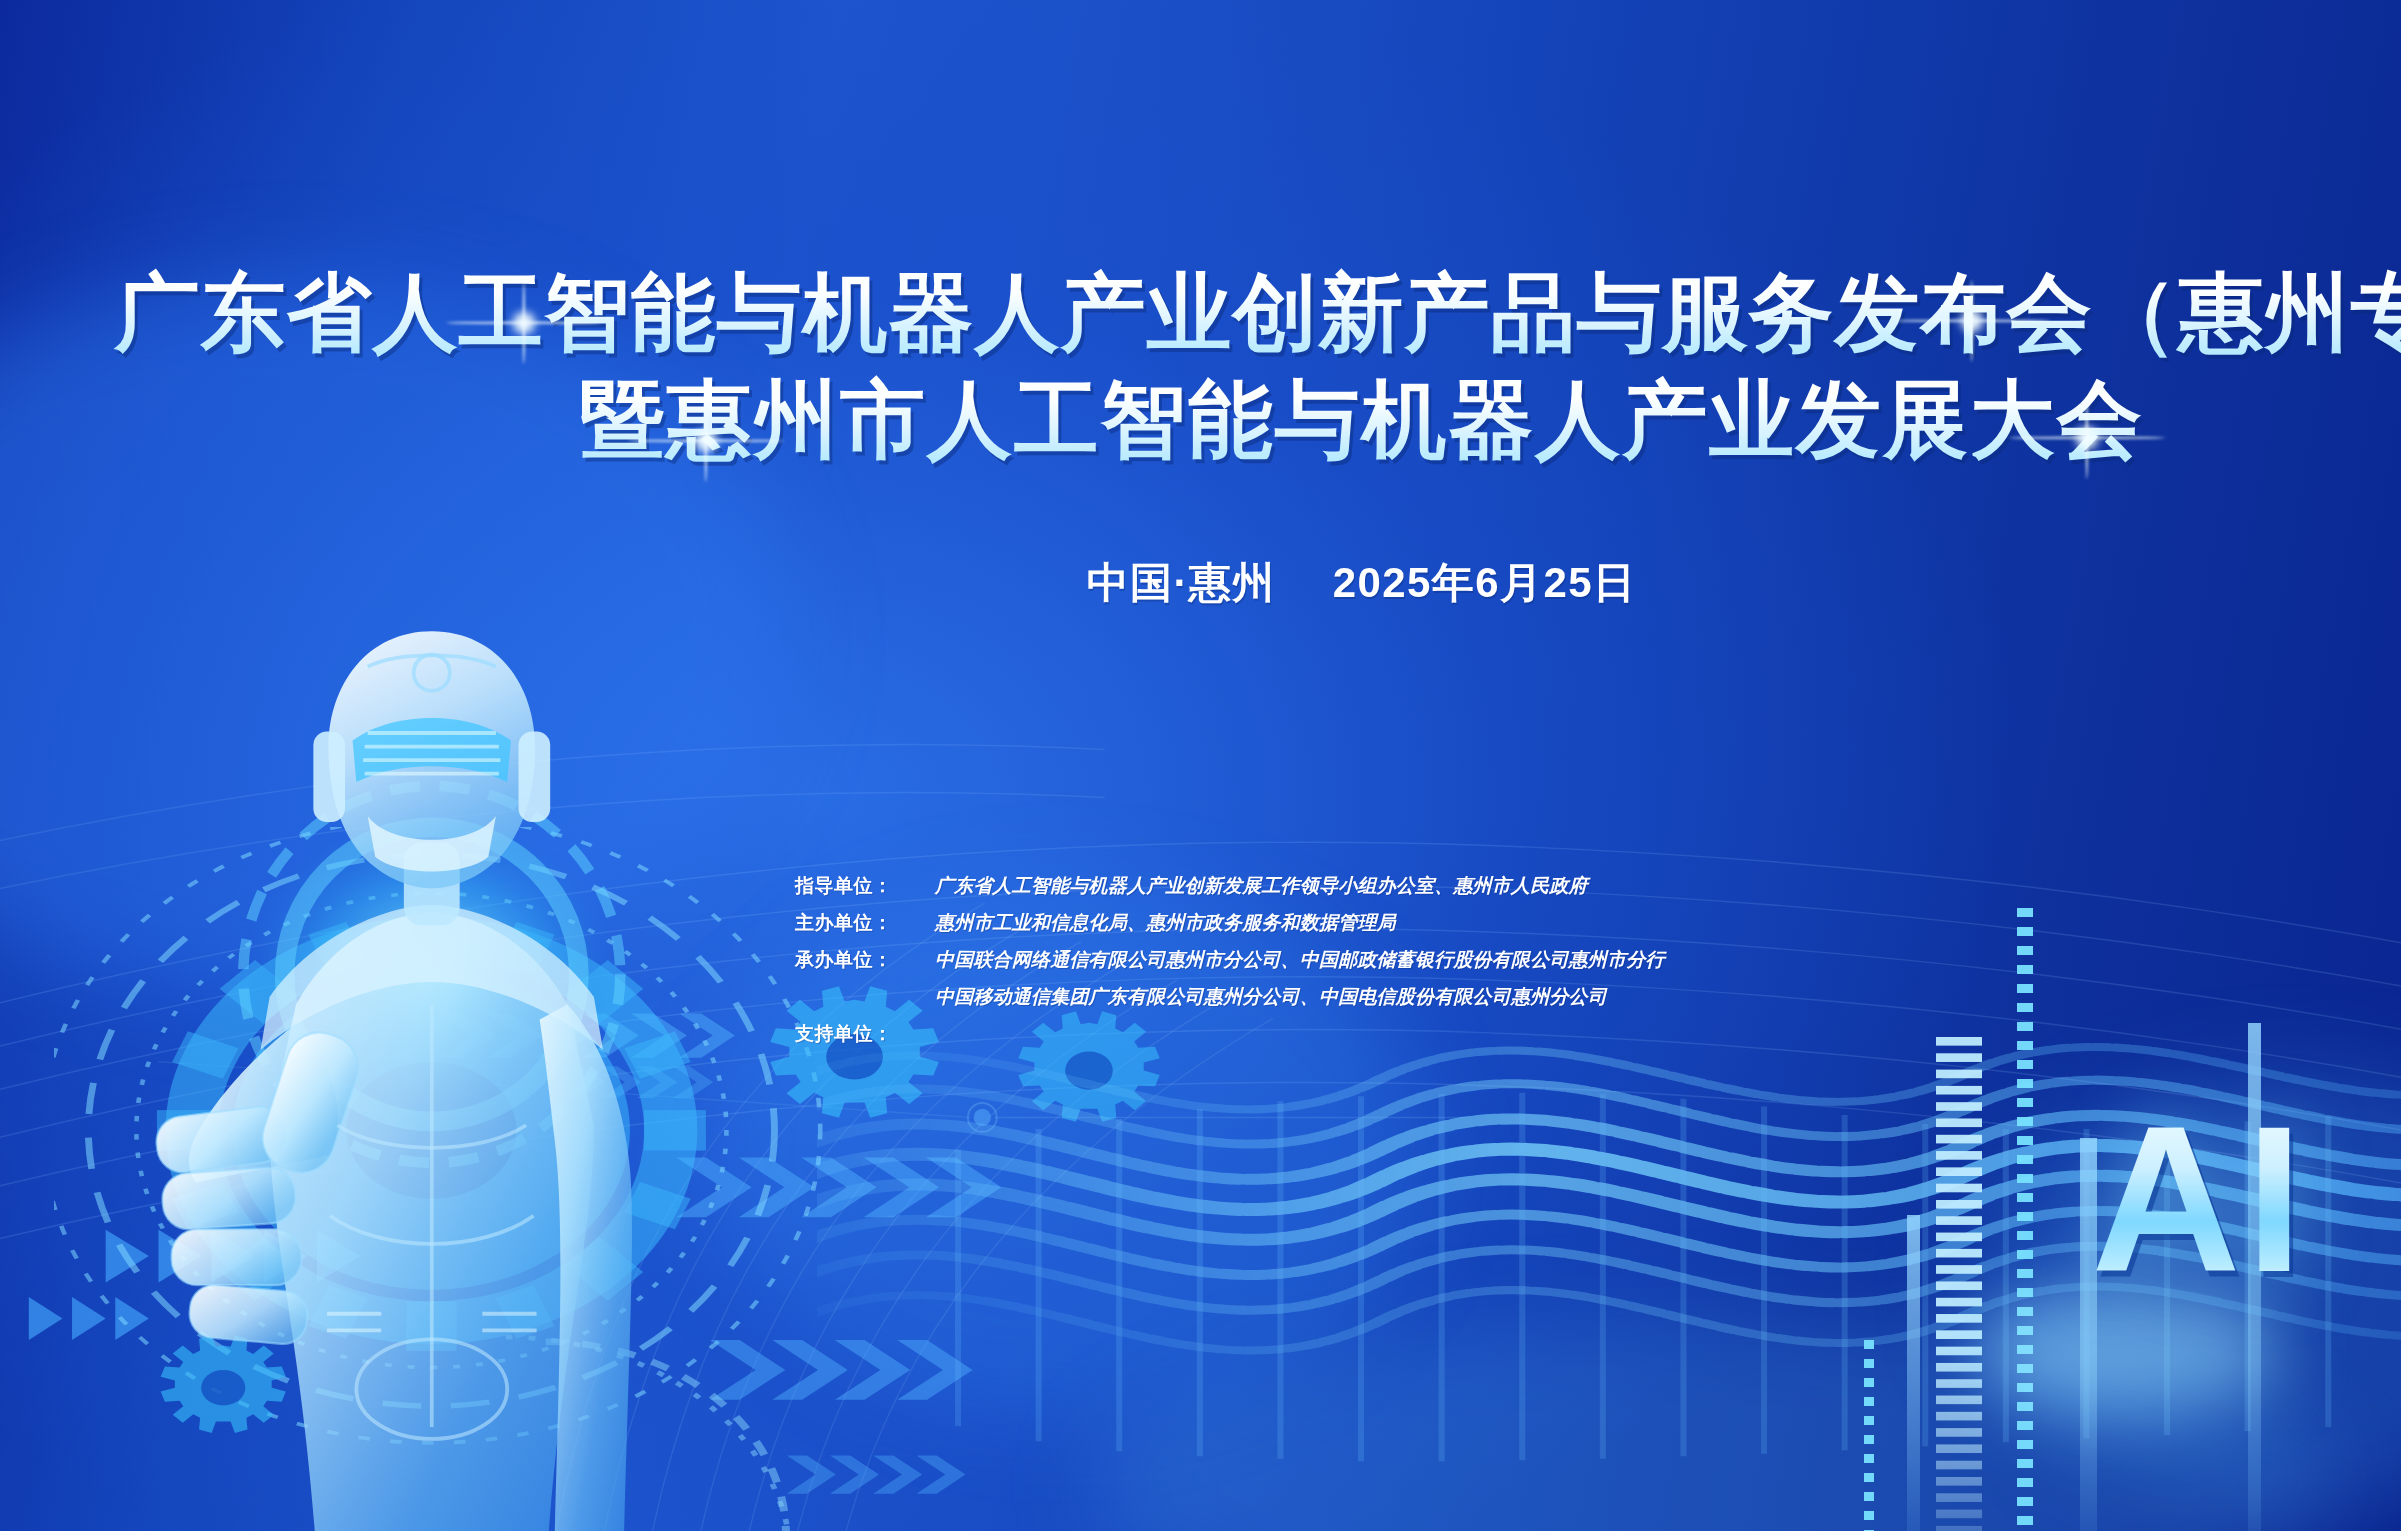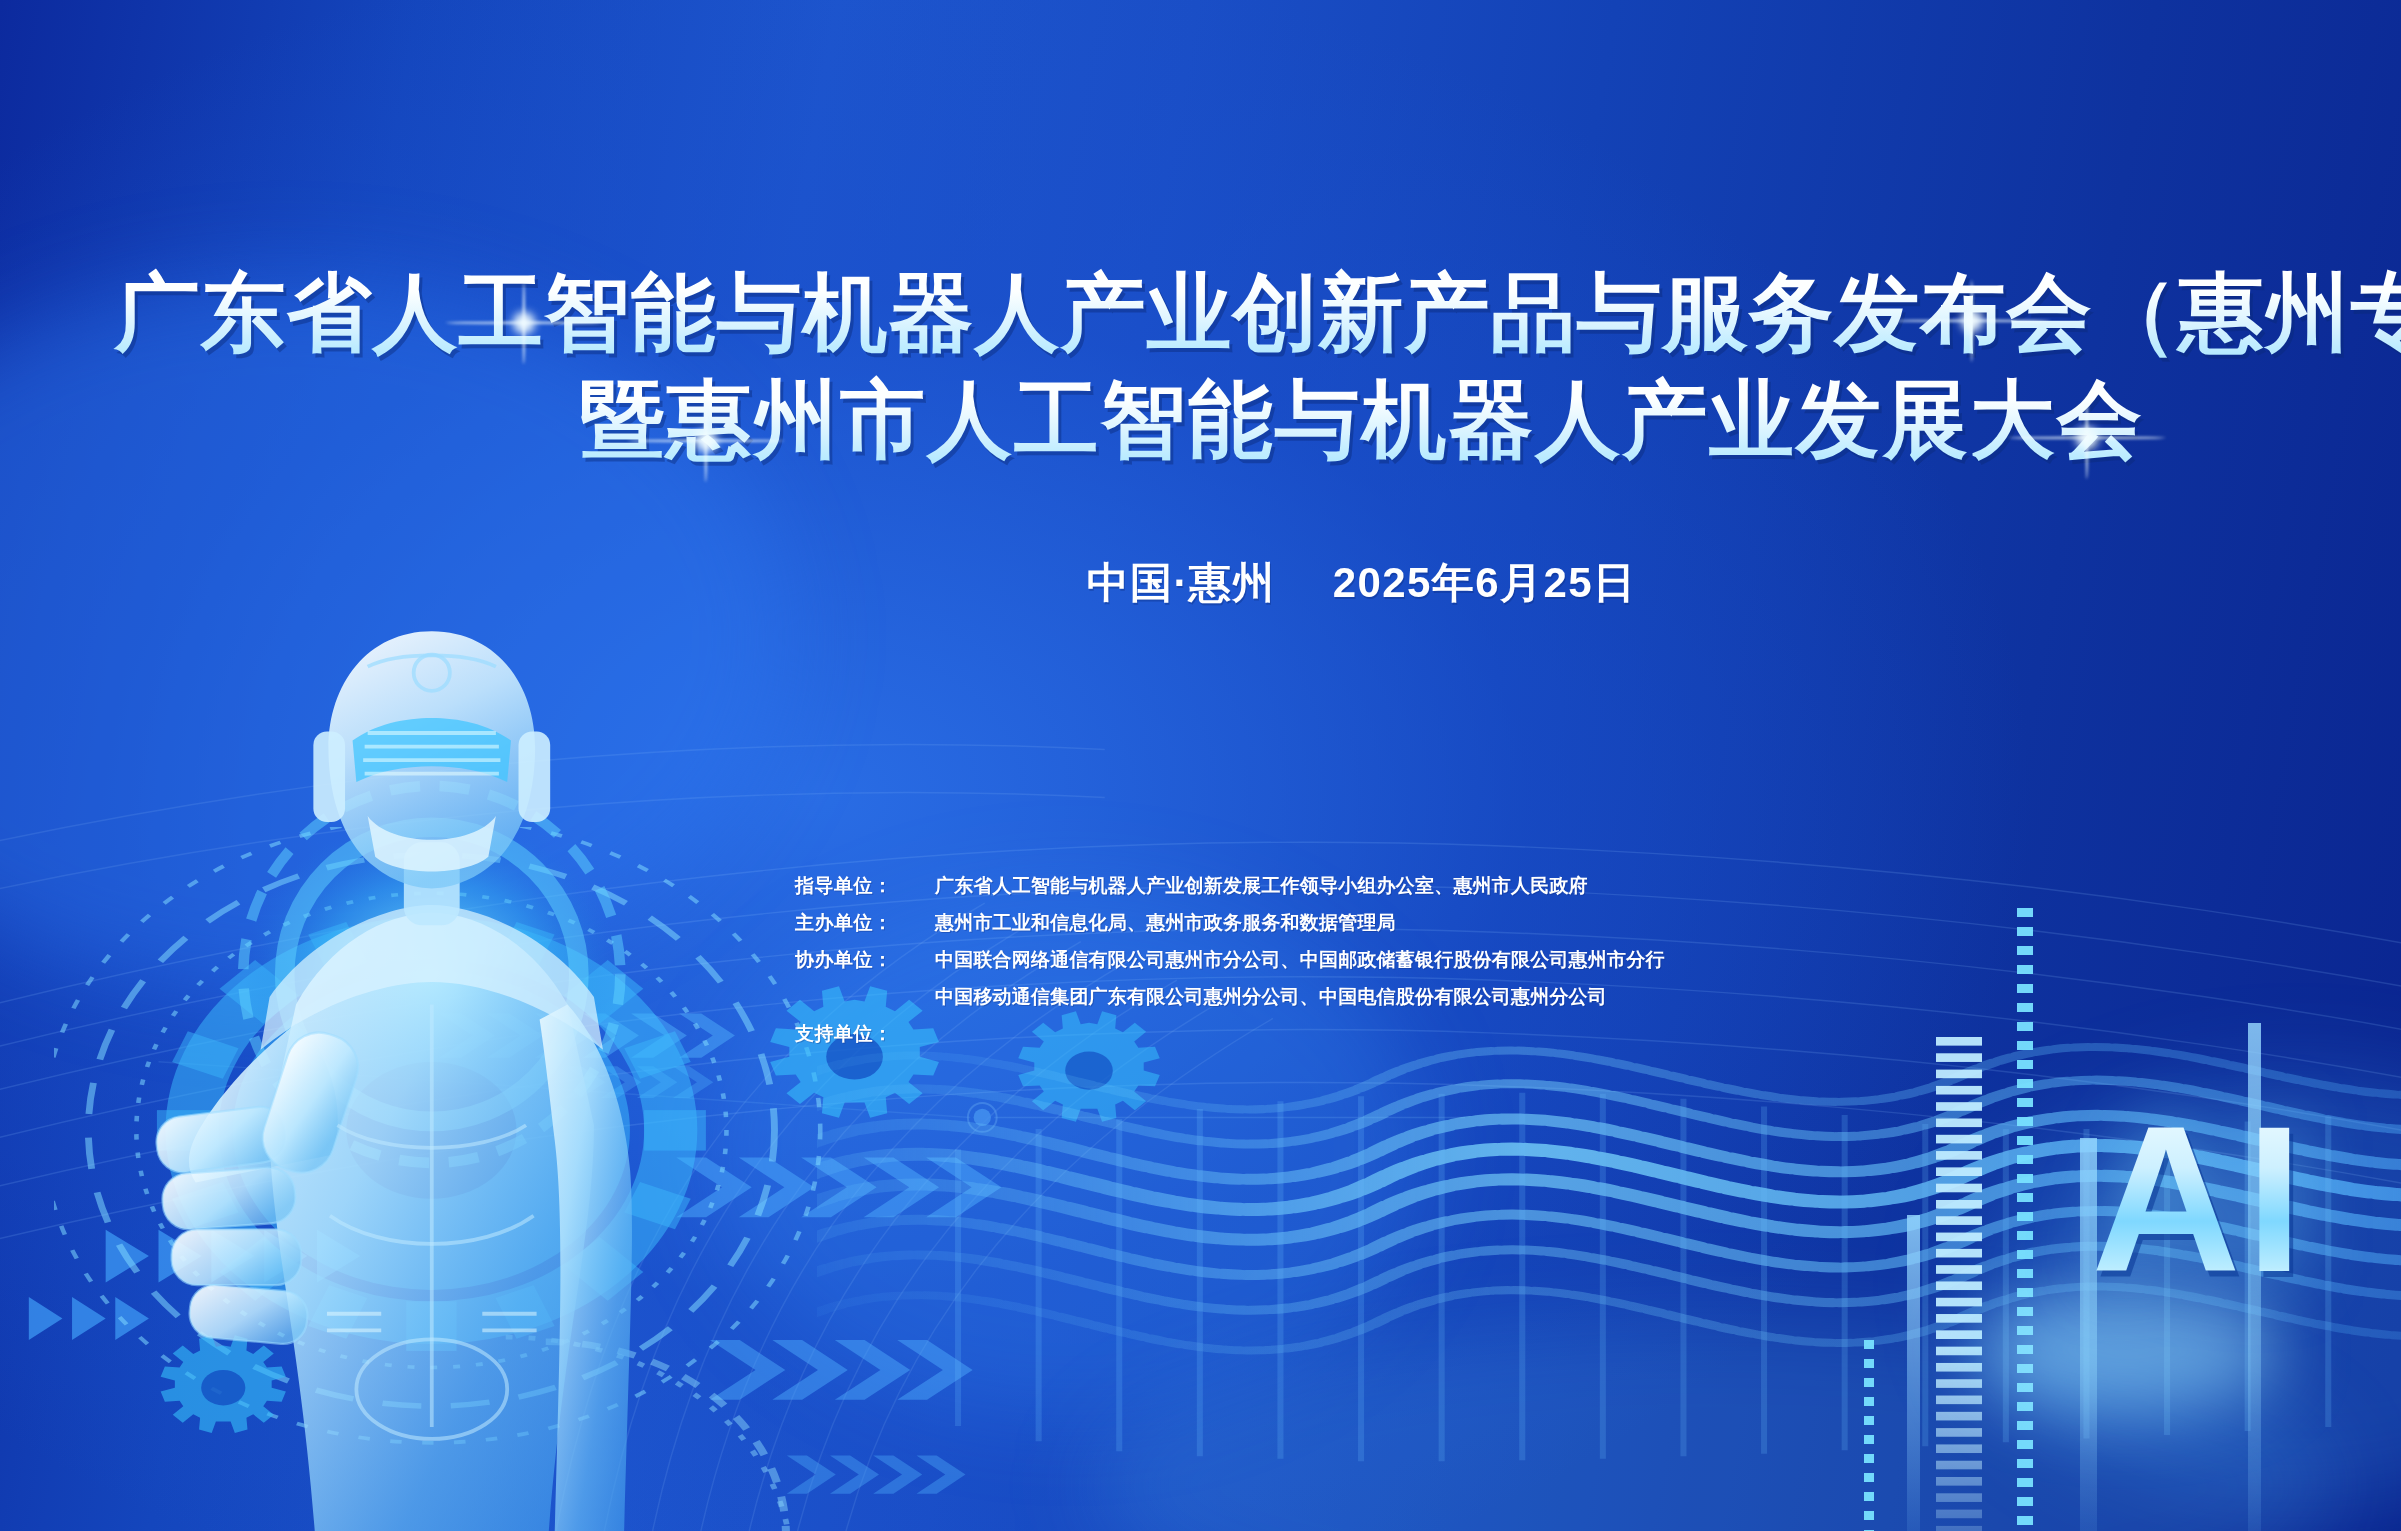--- a/index.html
+++ b/index.html
@@ -108,21 +108,21 @@
 
   .orgs{
     position:absolute;left:795px;top:876px;
     font-size:19px;font-weight:700;color:#ffffff;
     line-height:1.0;
     filter:drop-shadow(1.4px 1.9px 0 rgba(9,40,120,.30));
   }
   .org-row{display:flex;align-items:baseline;margin-bottom:18px;white-space:nowrap;}
   .org-row:last-child{margin-bottom:0;}
   .org-label{width:140px;flex:0 0 140px;letter-spacing:0.5px;}
-  .org-value{letter-spacing:0.2px;}
+  .org-value{letter-spacing:0.2px;font-style:italic;}
   .org-row.cont .org-label{visibility:hidden;}
 </style>
 </head>
 <body>
 
 <div class="stage">
 
   <div class="bloom b1"></div>
   <div class="bloom b2"></div>
   <div class="bloom b3"></div>
@@ -458,21 +458,21 @@
   <div class="orgs" id="orgs">
       <div class="org-row">
         <span class="org-label">指导单位：</span>
         <span class="org-value">广东省人工智能与机器人产业创新发展工作领导小组办公室、惠州市人民政府</span>
       </div>
       <div class="org-row">
         <span class="org-label">主办单位：</span>
         <span class="org-value">惠州市工业和信息化局、惠州市政务服务和数据管理局</span>
       </div>
       <div class="org-row">
-        <span class="org-label">协办单位：</span>
+        <span class="org-label">承办单位：</span>
         <span class="org-value">中国联合网络通信有限公司惠州市分公司、中国邮政储蓄银行股份有限公司惠州市分行</span>
       </div>
       <div class="org-row cont">
         <span class="org-label">协办单位：</span>
         <span class="org-value">中国移动通信集团广东有限公司惠州分公司、中国电信股份有限公司惠州分公司</span>
       </div>
       <div class="org-row">
         <span class="org-label">支持单位：</span>
       </div>
     </div>

